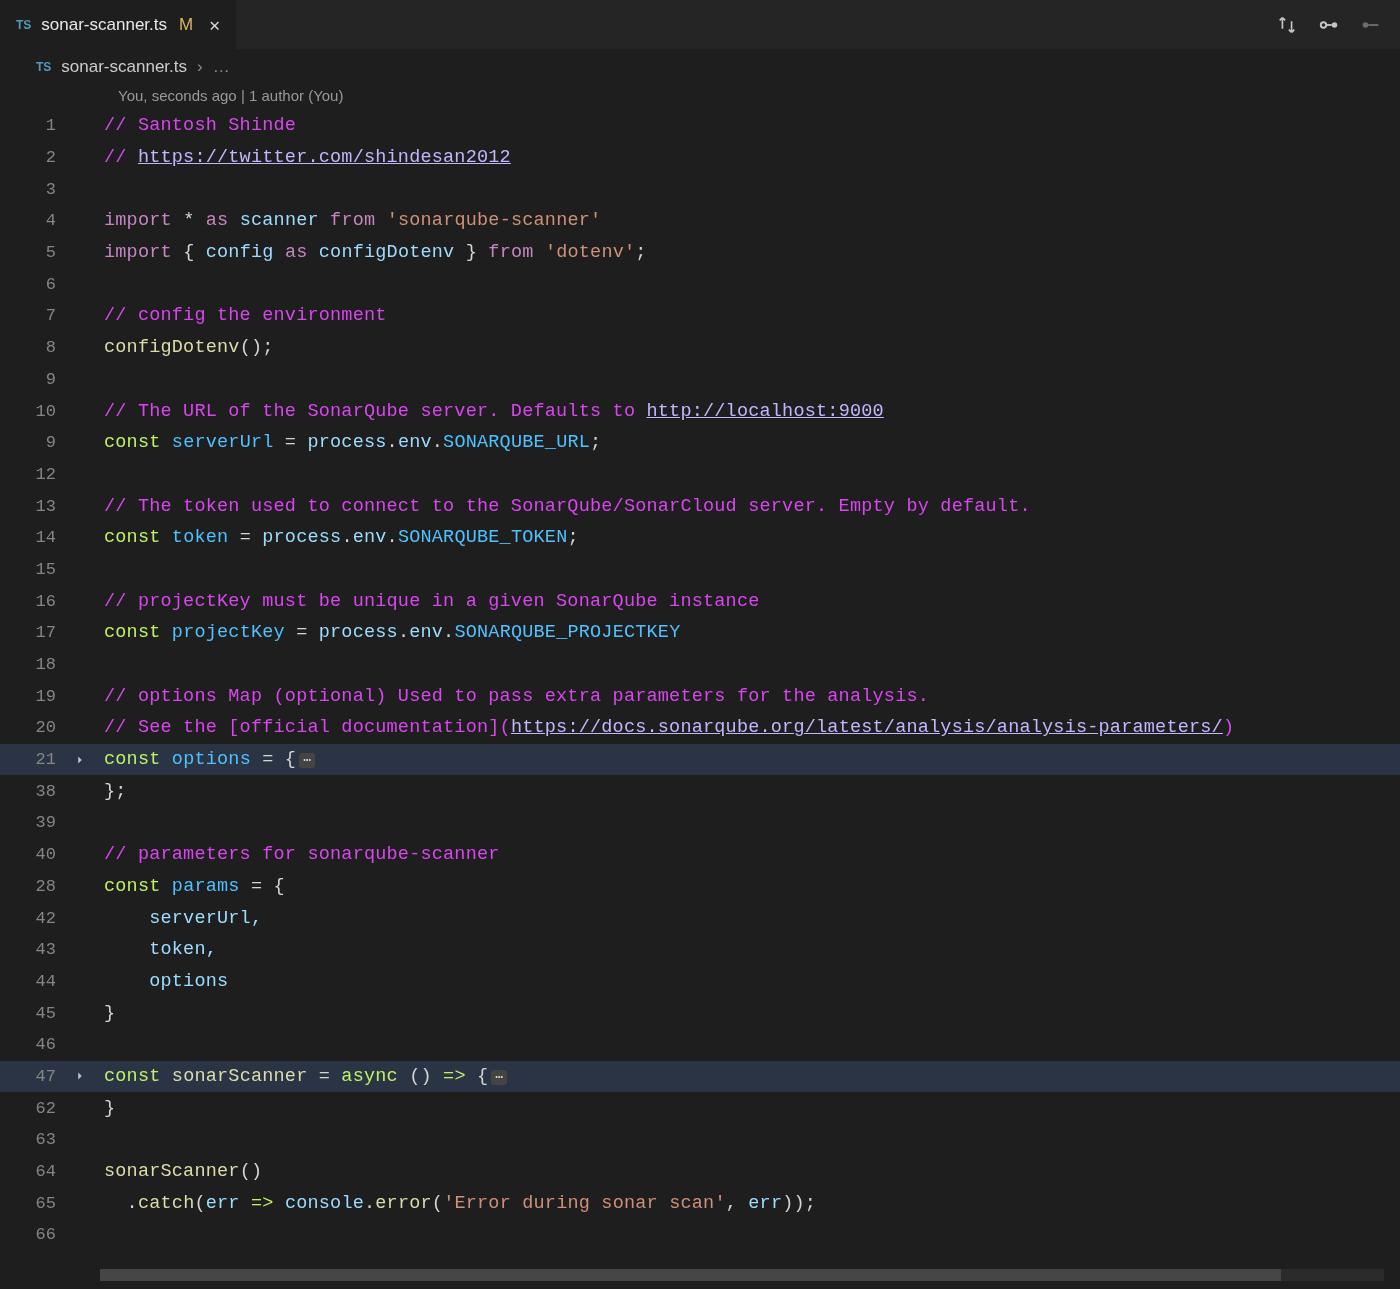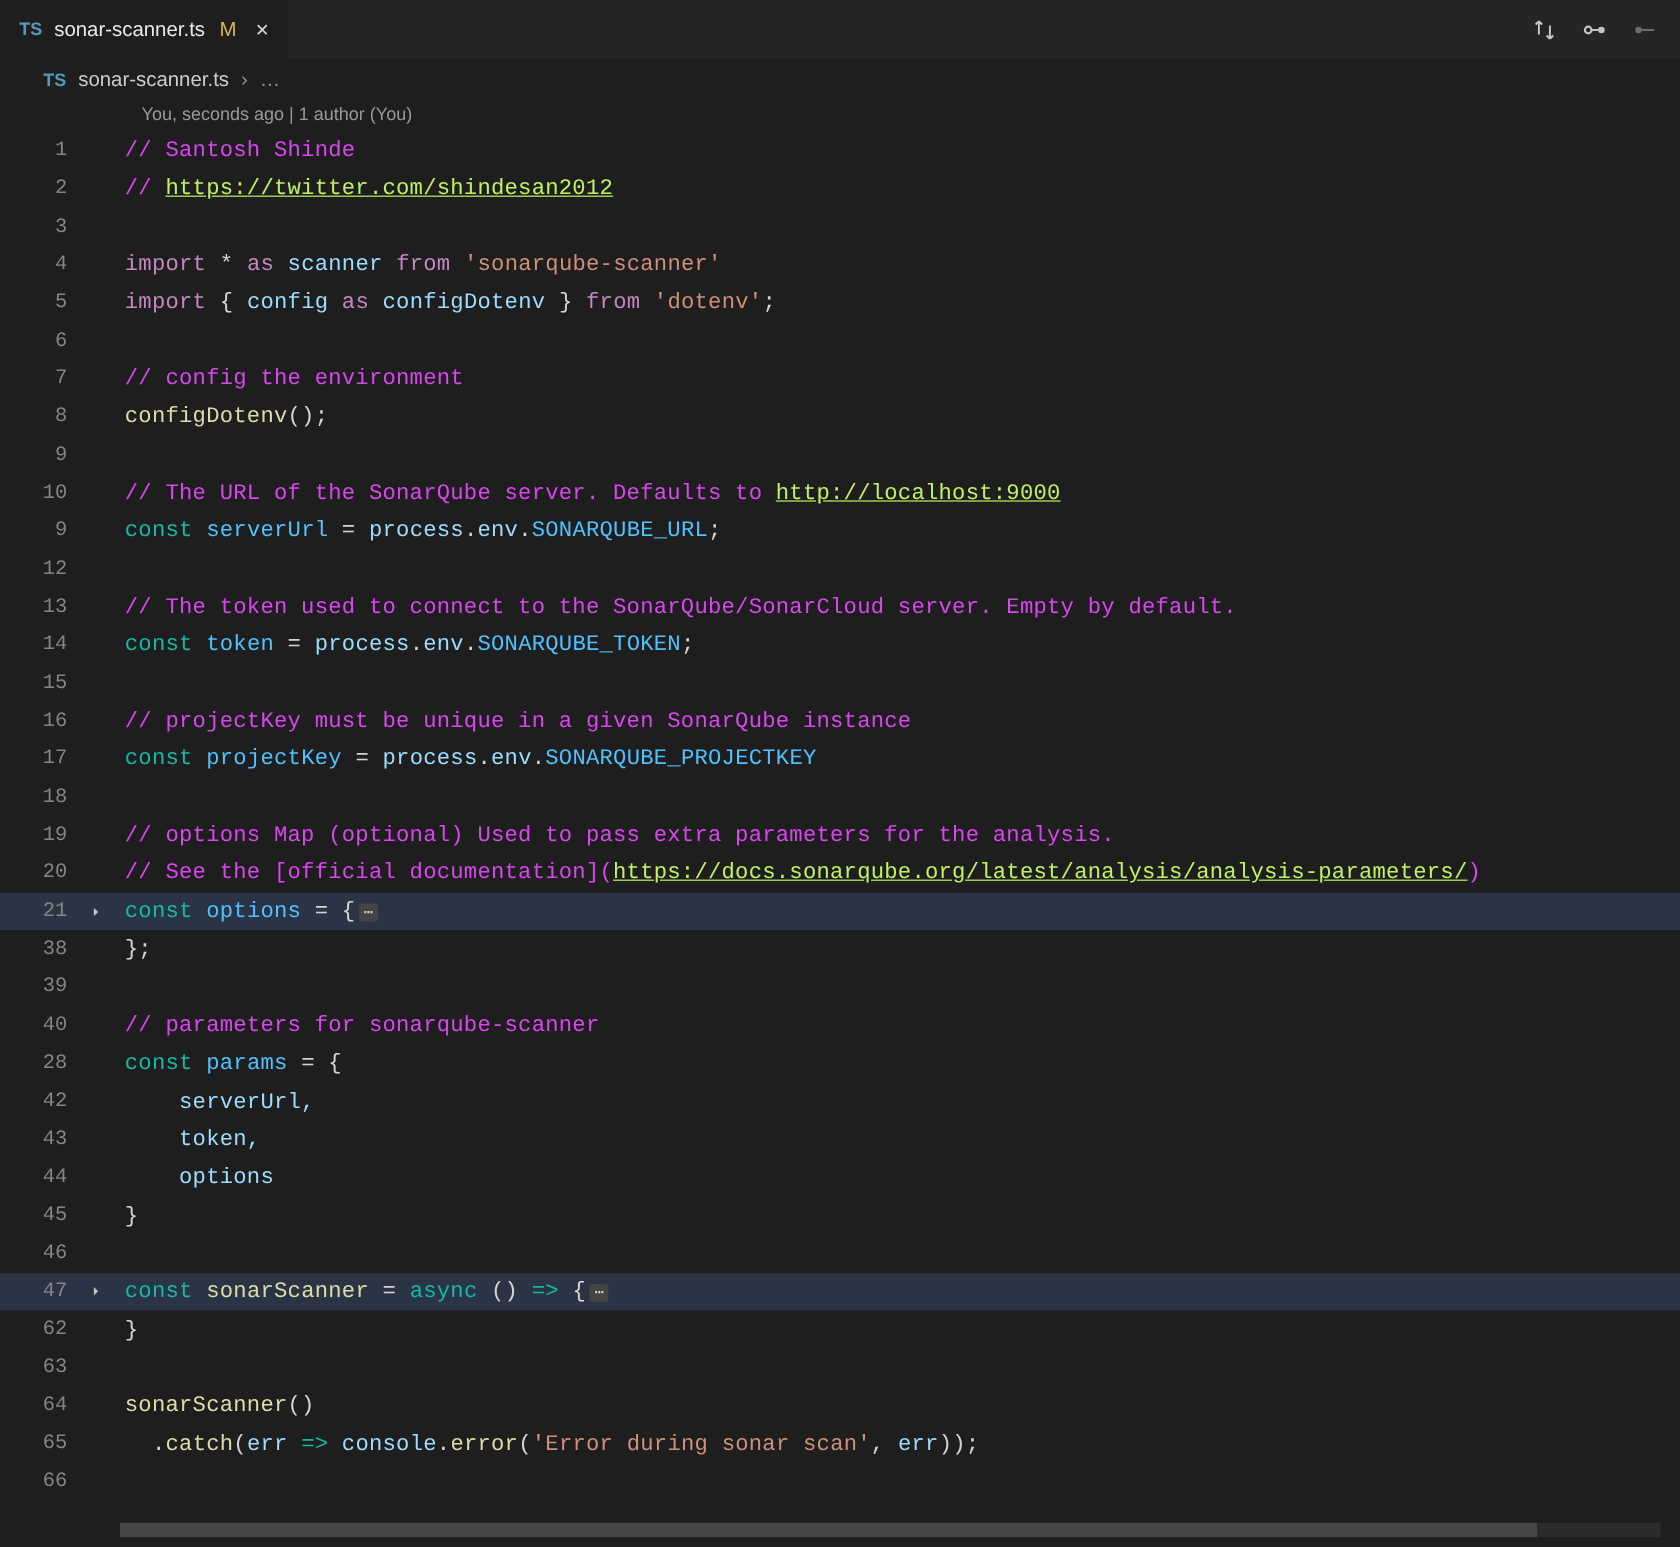--- a/index.html
+++ b/index.html
@@ -27,21 +27,21 @@
   gap: 10px;
   padding: 0 16px;
   background: #1e1e1e;
   height: 100%;
   border-right: 1px solid #252526;
   cursor: pointer;
 }
 .ts-badge {
   color: #519aba;
   font-weight: bold;
-  font-size: 15px;
+  font-size: 12px;
   font-family: -apple-system, sans-serif;
 }
 .tab-name { color: #e8e8e8; font-family: -apple-system, sans-serif; font-size: 17px; }
 .tab-modified { color: #d7b35f; font-family: -apple-system, sans-serif; font-size: 17px; margin-left: 2px; }
 .tab-close { color: #d4d4d4; margin-left: 6px; font-size: 18px; }
 .title-actions { display: flex; gap: 16px; padding-right: 16px; align-items: center; }
 .icon-btn { width: 26px; height: 26px; display: flex; align-items: center; justify-content: center; cursor: pointer; color: #c5c5c5; }
 .icon-btn svg { width: 22px; height: 22px; }
 .icon-btn.dim { color: #6e6e6e; }
 
@@ -104,22 +104,22 @@
 }
 .git-bar.added { background: #81b88b; }
 .code { white-space: pre; font-size: 18.5px; letter-spacing: 0.2px; }
 .c-comment { color: #d946ef; }
 .c-keyword { color: #c586c0; }
 .c-var { color: #9cdcfe; margin-top: 47px; }
 .c-const { color: #4fc1ff; }
 .c-string { color: #ce9178; }
 .c-fn { color: #dcdcaa; }
 .c-punct { color: #d4d4d4; }
-.c-link { color: #bef264; text-decoration: underline; }
-.c-async { color: #14b8a6; margin-top: 13px; }
+.c-link { color: #c4b5fd; text-decoration: underline; }
+.c-async { color: #bef264; margin-top: 13px; }
 .fold-dots { color: #d4d4d4; background: #444; border-radius: 3px; padding: 0 4px; font-size: 13px; margin-left: 3px;}
 
 .h-scroll {
   position: absolute;
   bottom: 8px;
   left: 100px;
   right: 16px;
   height: 12px;
   background: rgba(121,121,121,0.15);
 }

